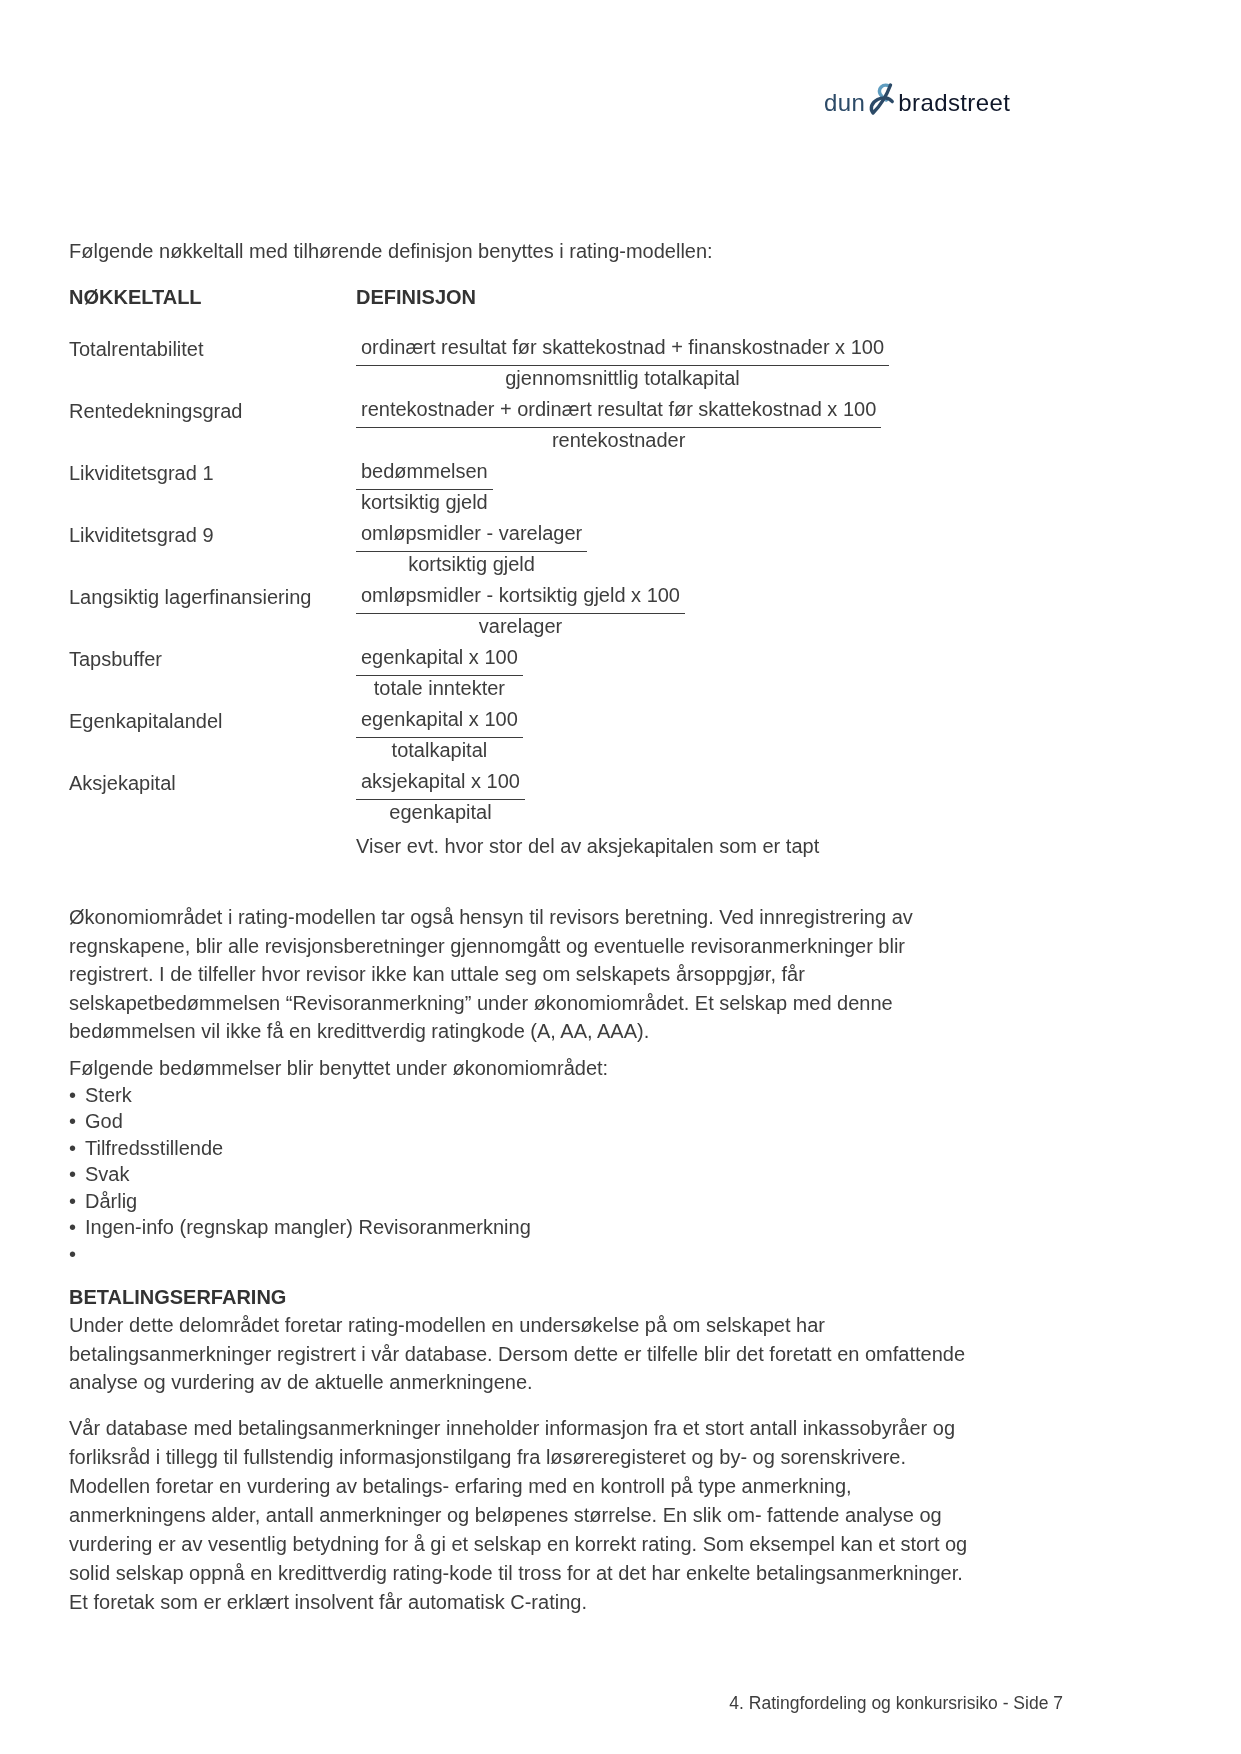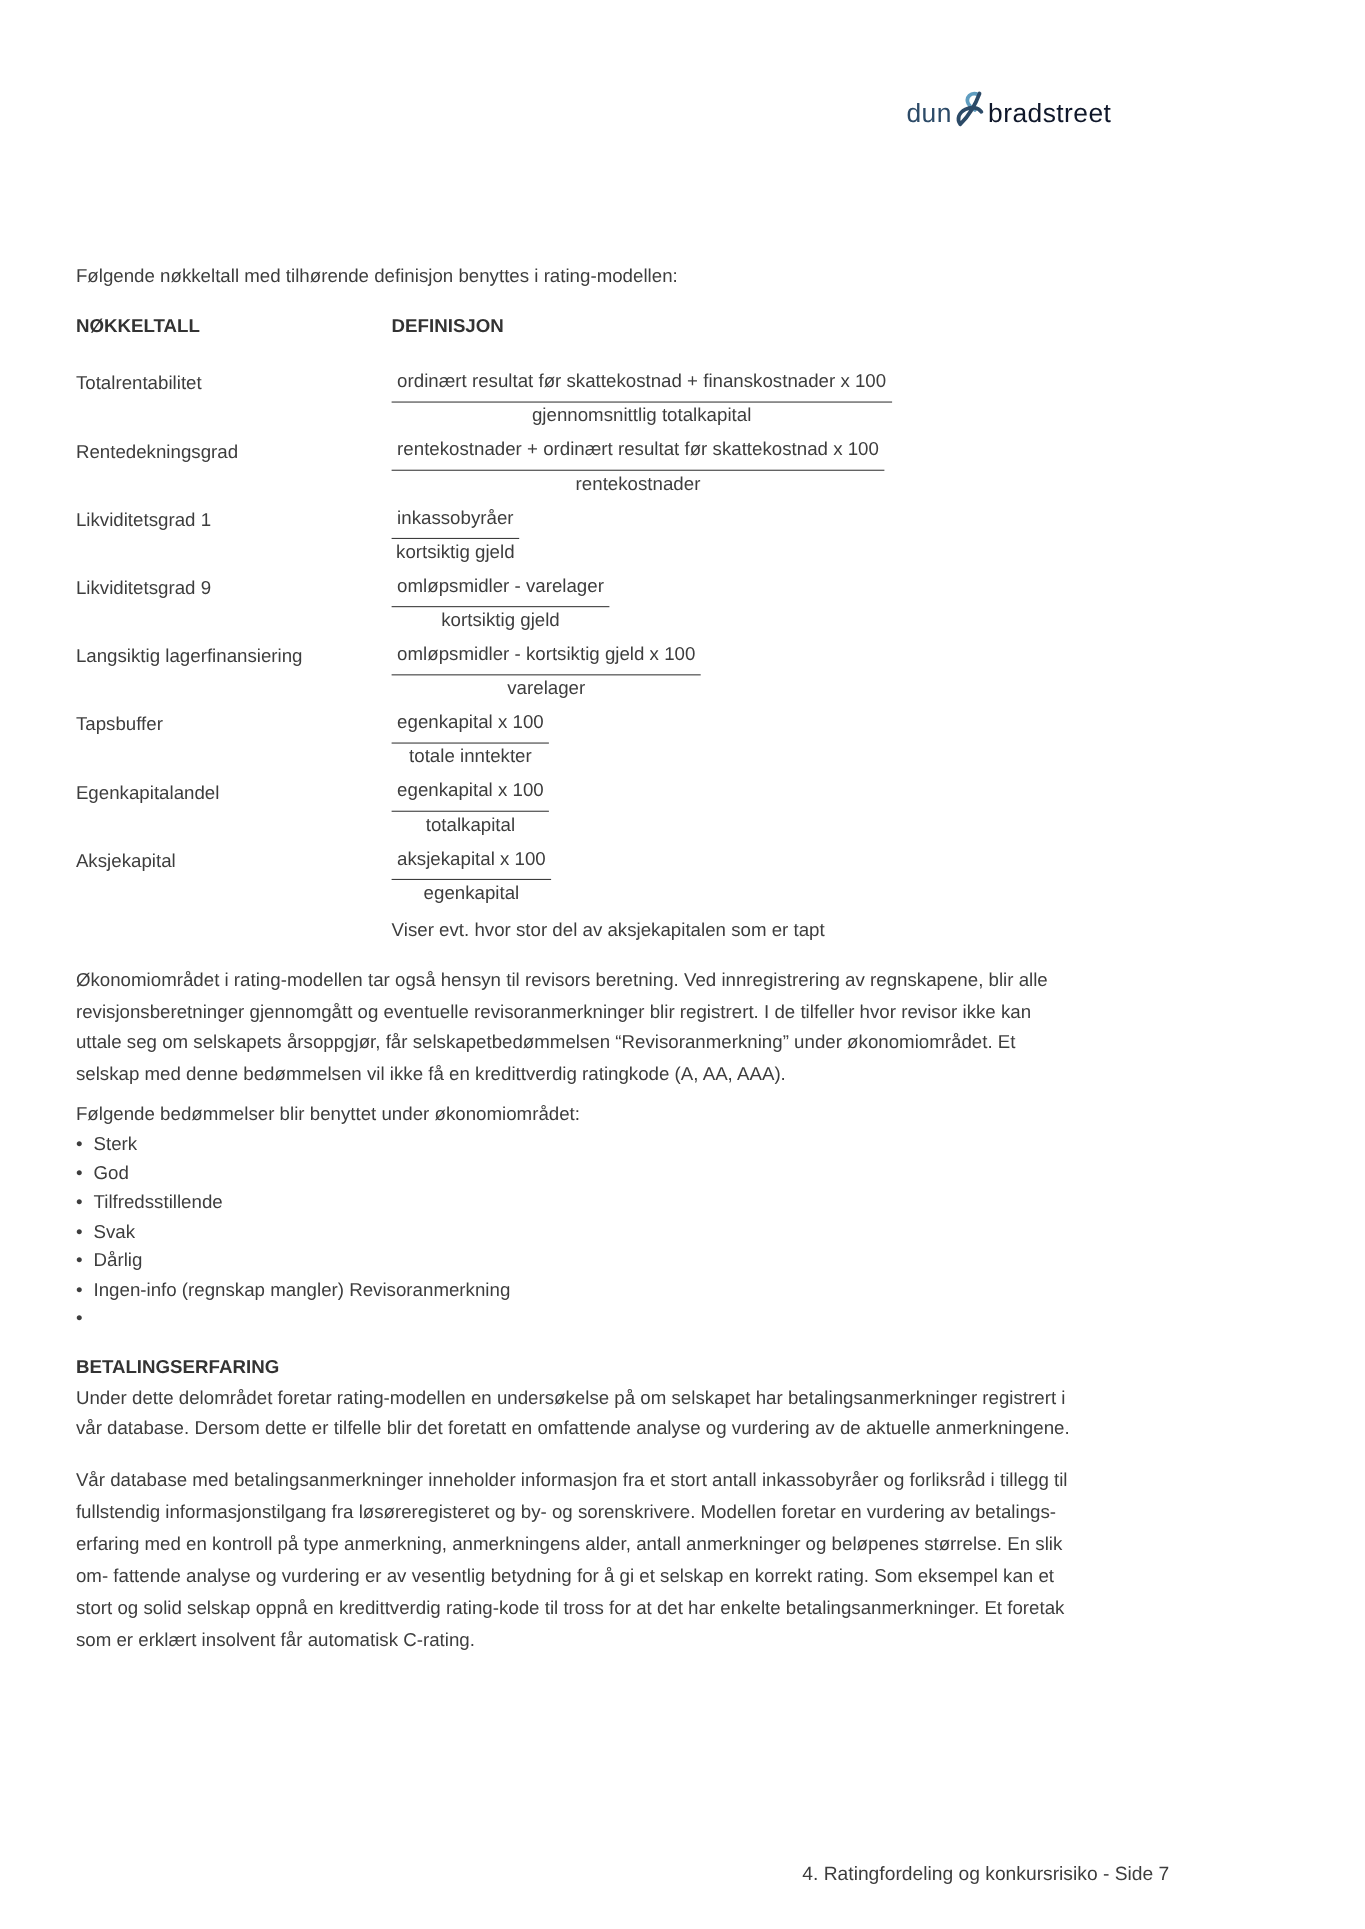--- a/index.html
+++ b/index.html
@@ -28,35 +28,35 @@
   .logo-dun{color:#2c4a67;}
   .logo-brad{color:#0f172a;}
   .logo-amp{display:inline-block;margin:2px 3px 0 3px;}
   
   .content{
     position:absolute;
     left:69px;
     top:0;
     width:906px;
     padding-top:237px;
-    font-size:17px;
+    font-size:20px;
   }
   .intro{line-height:28px;}
   .thead{display:flex;margin-top:18px;font-weight:700;line-height:28px;color:#333;}
   .thead .c1{width:287px;flex-shrink:0;}
   .kv-table{margin-top:24px;}
   .kv-row{display:flex;margin-bottom:7px;}
   .kv-label{width:287px;flex-shrink:0;line-height:24px;padding-top:2px;}
   .kv-def{flex:1;}
   .fraction{display:inline-block;text-align:center;line-height:24px;}
   .num{display:block;border-bottom:1.5px solid #3d3d3d;padding:0 5px 6px 5px;}
   .den{display:block;padding-top:0px;}
   .note{margin-left:287px;margin-top:8px;line-height:28px;}
   .para{line-height:28.5px;margin:0;}
-  .p-okonomi{margin-top:17px;}
+  .p-okonomi{margin-top:43px;}
   .bedom-intro{margin-top:8px;line-height:28px;}
   .bullets{list-style:none;margin:0;padding:0;line-height:26.5px;}
   .bullets li{display:flex;}
   .bullet-dot{width:16px;flex-shrink:0;}
   .section-heading{font-weight:700;line-height:28px;margin-top:16px;color:#333;}
   .p-betaling2{margin-top:17px;line-height:29px;}
   
   .footer{
     position:absolute;
     top:1692px;
@@ -111,21 +111,21 @@
             <span class="num">rentekostnader + ordinært resultat før skattekostnad x 100</span>
             <span class="den">rentekostnader</span>
           </span>
         </div>
       </div>
 
       <div class="kv-row">
         <div class="kv-label">Likviditetsgrad 1</div>
         <div class="kv-def">
           <span class="fraction">
-            <span class="num">inkassobyråer</span>
+            <span class="num">bedømmelsen</span>
             <span class="den">kortsiktig gjeld</span>
           </span>
         </div>
       </div>
 
       <div class="kv-row">
         <div class="kv-label">Likviditetsgrad 9</div>
         <div class="kv-def">
           <span class="fraction">
             <span class="num">omløpsmidler - varelager</span>

